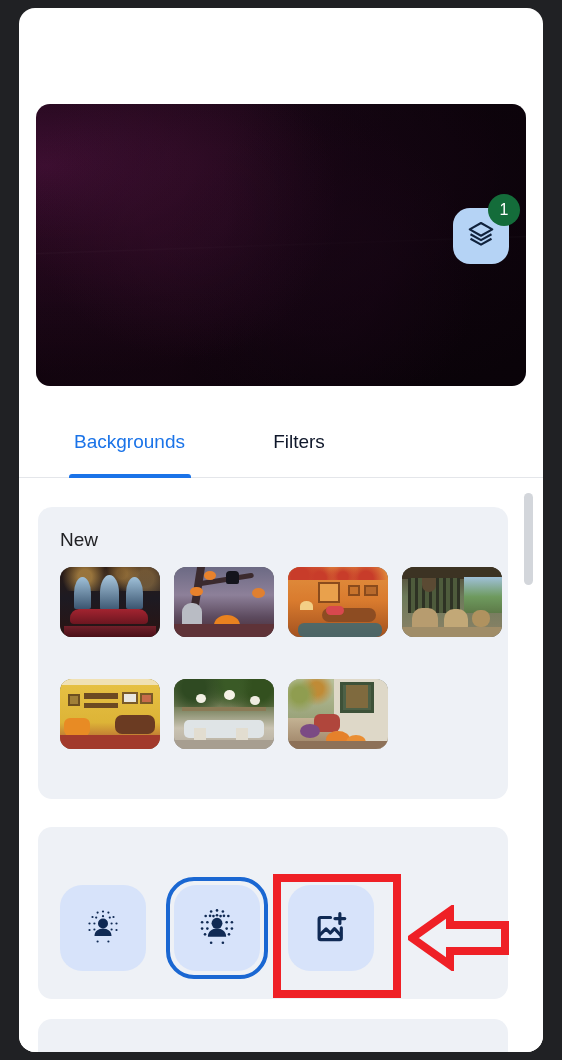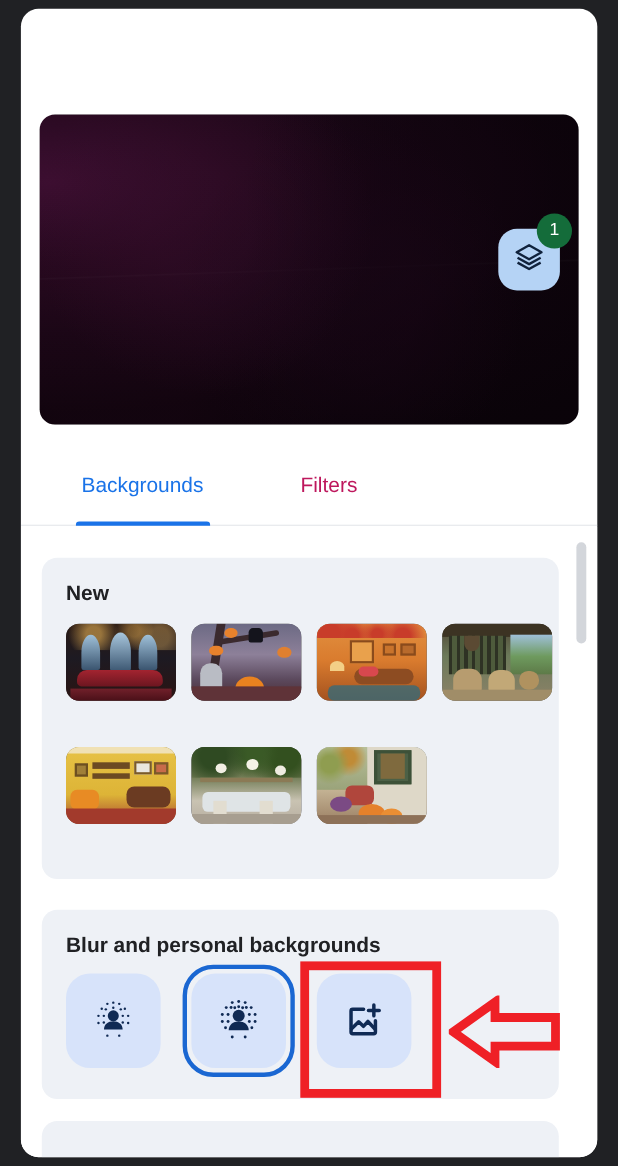--- a/index.html
+++ b/index.html
@@ -77,39 +77,39 @@
 
   
   #tabs {
     position: absolute; left: 0; top: 398px;
     width: 524px; height: 72px;
     border-bottom: 1px solid #e4e6ea;
   }
   .tab {
     position: absolute; top: 0; height: 72px;
     display: flex; align-items: center; justify-content: center;
-    font-size: 19px; color: #be185d; cursor: pointer;
+    font-size: 19px; color: #0f172a; cursor: pointer;
     background: none; border: none; font-family: inherit;
   }
   .tab.active { color: #1a73e8; font-weight: 500; text-align: right; }
   .tab-underline {
     position: absolute; bottom: 0; left: 50%;
     transform: translateX(-50%);
     width: 122px; height: 4px;
     background: #1a73e8; border-radius: 3px 3px 0 0;
   }
   #tab-0 { left: 23px;  width: 175px; }
   #tab-1 { left: 205px; width: 150px; }
   #tab-2 { left: 360px; width: 180px; }
 
   
   #scroll-body {
     position: absolute; left: 0; top: 471px;
     width: 524px; height: 573px;
-    overflow: hidden; background: #ffffff; font-weight: bold;
+    overflow: hidden; background: #ffffff;
   }
   .card {
     position: absolute; left: 19px;
     width: 470px;
     background: #eef1f6;
     border-radius: 14px;
   }
   #card-new      { top: 28px;  height: 292px; }
   #card-blur     { top: 348px; height: 172px; }
   #card-partial  { top: 540px; height: 60px; }
@@ -313,21 +313,20 @@
           <div style="position:absolute;left:26%;top:50%;width:26%;height:26%;border-radius:6px;background:#b0463c;"></div>
           <div style="position:absolute;left:12%;top:64%;width:20%;height:20%;border-radius:50%;background:#7b4a84;"></div>
           <div style="position:absolute;left:38%;bottom:2%;width:24%;height:24%;border-radius:50%;background:#e5812b;"></div>
           <div style="position:absolute;left:58%;bottom:0;width:20%;height:20%;border-radius:50%;background:#ea8e33;"></div>
           <div style="position:absolute;left:0;bottom:0;width:100%;height:12%;background:#8d7158;"></div>
         </div>
       </div>
     </div>
 
     <div class="card" id="card-blur">
-      <div class="card-title">Blur and personal backgrounds</div>
 
       <button class="bg-btn" id="bg-btn-1">
         <span>
           <svg width="40" height="40" viewBox="0 0 40 40">
             <g fill="#102a54">
               <circle cx="20" cy="16.5" r="5"></circle>
               <path d="M11.5 29c0-4.7 3.8-7.5 8.5-7.5s8.5 2.8 8.5 7.5z"></path>
               <g>
                 <circle cx="20" cy="4.5" r="1.1"></circle>
                   <circle cx="14.6" cy="5.6" r="1.1"></circle>

